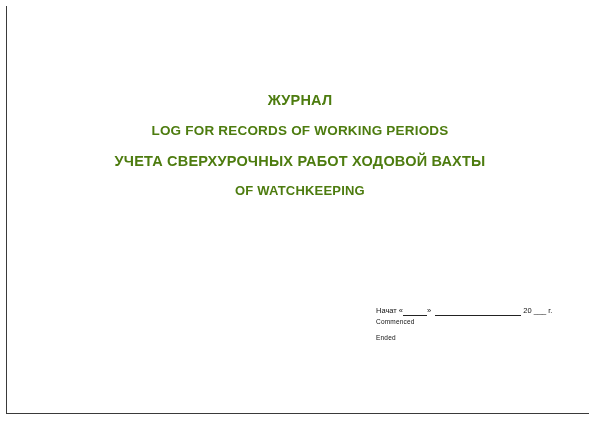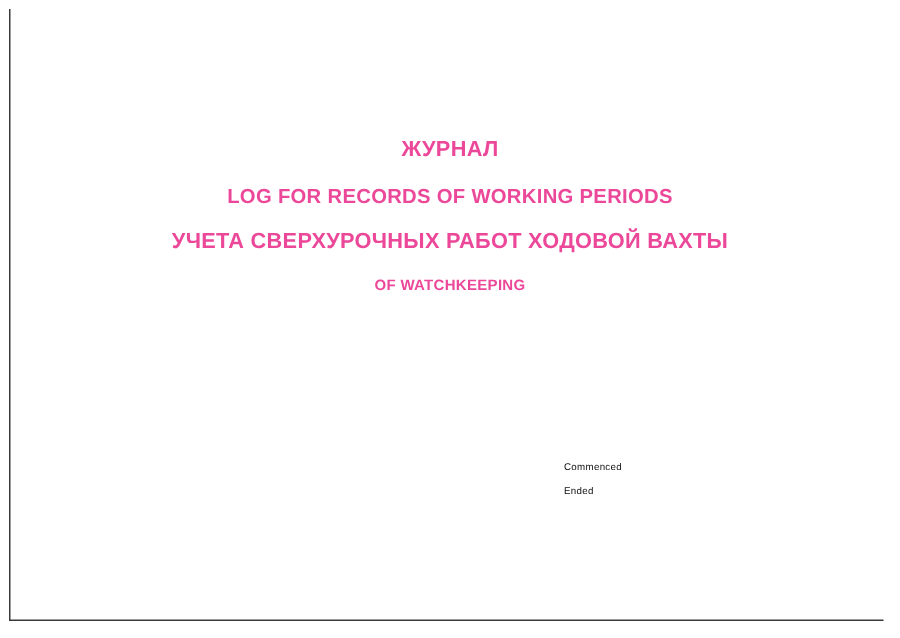--- a/index.html
+++ b/index.html
@@ -49,27 +49,27 @@
   .titles {
     position: absolute;
     left: 0;
     top: 92px;
     width: 600px;
     text-align: center;
   }
   .title-line {
     font-weight: bold;
     letter-spacing: 0.2px;
-    color: #ec4899;
+    color: #4d7c0f;
   }
   .t1 { font-size: 14.5px; line-height: 17px; margin-bottom: 14px; }
   .t2 { font-size: 14.5px; line-height: 17px; margin-bottom: 13px; }
   .t3 { font-size: 13.5px; line-height: 16px; margin-bottom: 14px; }
   .t4 { font-size: 13px; line-height: 16px; margin-bottom: 14px; }
-  .t5 { font-size: 10px; line-height: 16px; }
+  .t5 { font-size: 13px; line-height: 16px; }
 
   .signature-block {
     position: absolute;
     left: 376px;
     top: 306px;
     width: 200px;
     font-size: 7.5px;
     line-height: 10px;
     color: #111111;
   }
@@ -111,19 +111,22 @@
 
   <div class="titles">
     <div class="title-line t1">ЖУРНАЛ</div>
     <div class="title-line t3">LOG FOR RECORDS OF WORKING PERIODS</div>
     <div class="title-line t2">УЧЕТА СВЕРХУРОЧНЫХ РАБОТ ХОДОВОЙ ВАХТЫ</div>
     <div class="title-line t5">OF WATCHKEEPING</div>
   </div>
 
   <div class="signature-block">
 
+    <div class="sig-row">
+      <span class="sig-label">Начат «</span><span class="fill-short"></span><span class="sig-label">» </span><span class="fill-long"></span><span class="sig-label">20 ___ г.</span>
+    </div>
     <div class="sig-sub">Commenced</div>
 
     <div class="sig-sub">Ended</div>
 
   </div>
 
 </div>
 
 </body></html>

